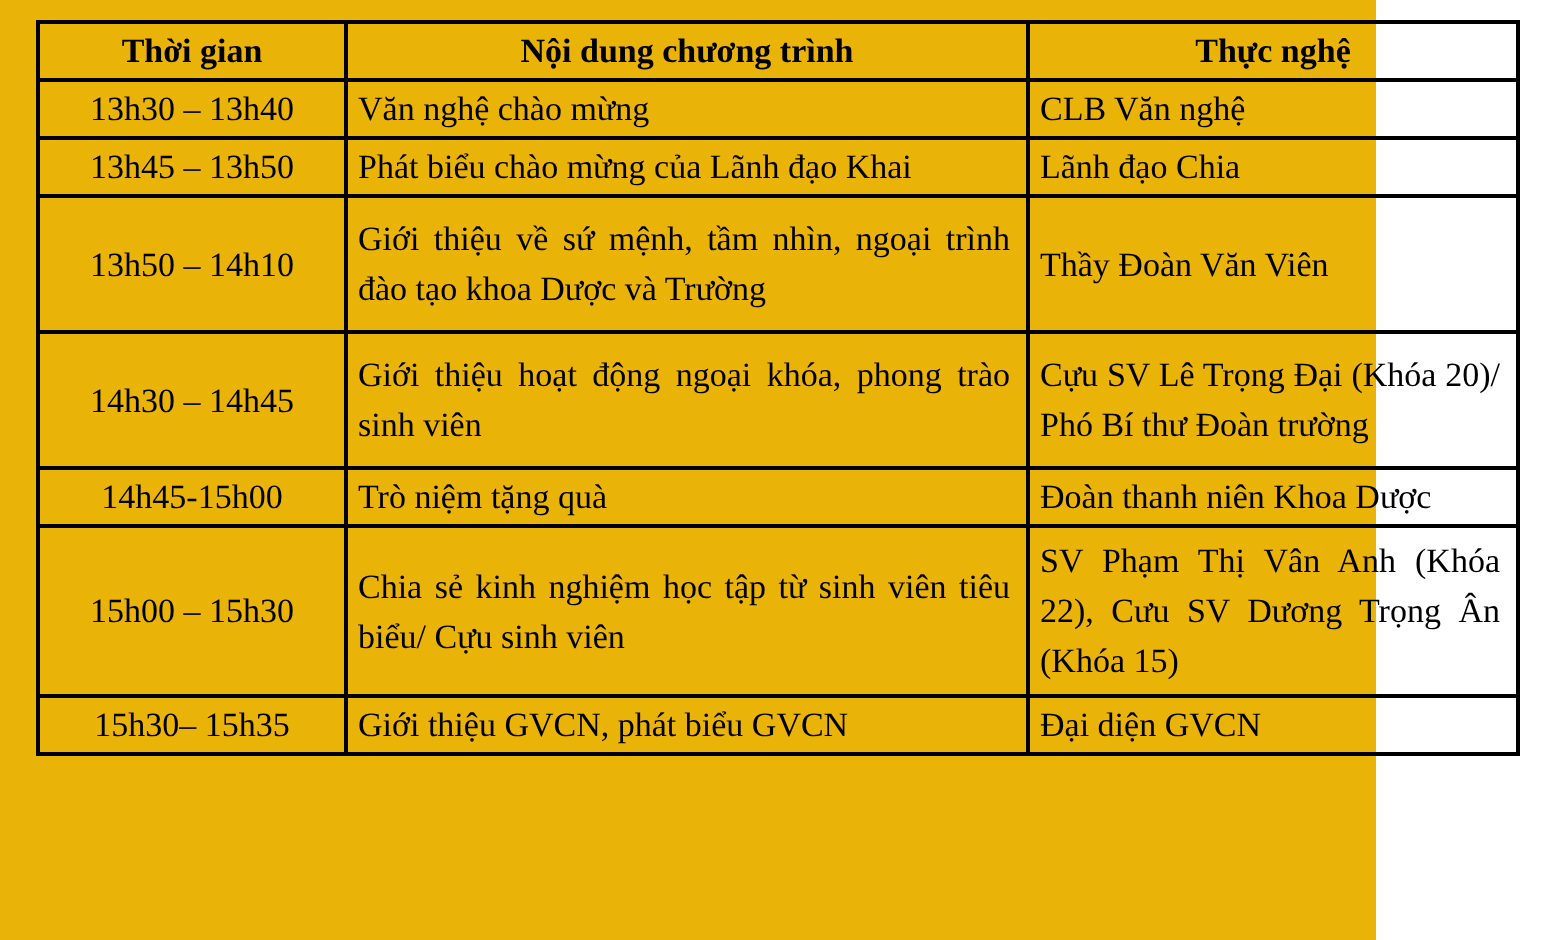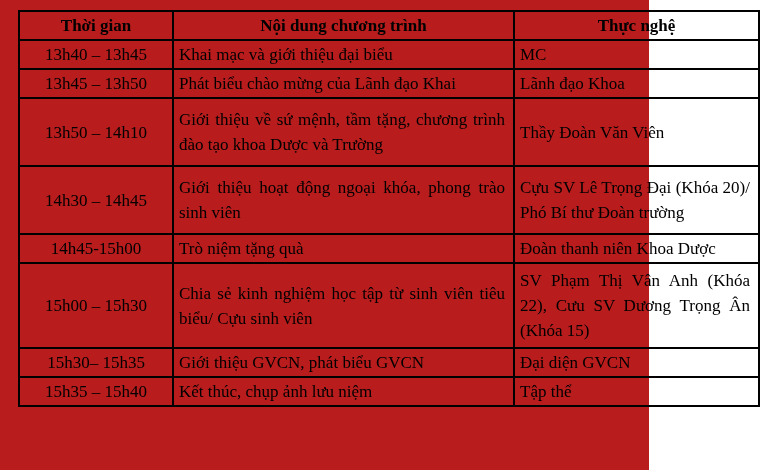--- a/index.html
+++ b/index.html
@@ -9,21 +9,22 @@
     width: 773px;
     height: 470px;
     overflow: hidden;
     font-family: "Liberation Serif", "DejaVu Serif", serif;
     color: #000000;
   }
   .page {
     position: relative;
     width: 649px;
     height: 470px;
-    background: #b91c1c;
+    background: #eab308;
+    padding-left: 39px;
   }
   table.schedule {
     position: absolute;
     left: 18px;
     top: 10px;
     width: 740px;
     border-collapse: collapse;
     table-layout: fixed;
     font-size: 17px;
   }
@@ -65,33 +66,33 @@
       <col class="c-perf">
     </colgroup>
     <thead>
       <tr>
         <th>Thời gian</th>
         <th>Nội dung chương trình</th>
         <th>Thực nghệ</th>
       </tr>
     </thead>
     <tbody id="schedule-body">
-        <tr style="height: 28px;">
-          <td class="cell-time">13h40 – 13h45</td>
-          <td class="cell-content">Khai mạc và giới thiệu đại biểu</td>
-          <td class="cell-performer">MC</td>
+        <tr style="height: 27px;">
+          <td class="cell-time">13h30 – 13h40</td>
+          <td class="cell-content">Văn nghệ chào mừng</td>
+          <td class="cell-performer">CLB Văn nghệ</td>
         </tr>
         <tr style="height: 27px;">
           <td class="cell-time">13h45 – 13h50</td>
           <td class="cell-content">Phát biểu chào mừng của Lãnh đạo Khai</td>
-          <td class="cell-performer">Lãnh đạo Khoa</td>
+          <td class="cell-performer">Lãnh đạo Chia</td>
         </tr>
         <tr style="height: 68px;">
           <td class="cell-time">13h50 – 14h10</td>
-          <td class="cell-content">Giới thiệu về sứ mệnh, tầm tặng, chương trình đào tạo khoa Dược và Trường</td>
+          <td class="cell-content">Giới thiệu về sứ mệnh, tầm nhìn, ngoại trình đào tạo khoa Dược và Trường</td>
           <td class="cell-performer">Thầy Đoàn Văn Viên</td>
         </tr>
         <tr style="height: 68px;">
           <td class="cell-time">14h30 – 14h45</td>
           <td class="cell-content">Giới thiệu hoạt động ngoại khóa, phong trào sinh viên</td>
           <td class="cell-performer">Cựu SV Lê Trọng Đại (Khóa 20)/ Phó Bí thư Đoàn trường</td>
         </tr>
         <tr style="height: 27px;">
           <td class="cell-time">14h45-15h00</td>
           <td class="cell-content">Trò niệm tặng quà</td>
@@ -100,20 +101,15 @@
         <tr style="height: 85px;">
           <td class="cell-time">15h00 – 15h30</td>
           <td class="cell-content">Chia sẻ kinh nghiệm học tập từ sinh viên tiêu biểu/ Cựu sinh viên</td>
           <td class="cell-performer">SV Phạm Thị Vân Anh (Khóa 22), Cưu SV Dương Trọng Ân (Khóa 15)</td>
         </tr>
         <tr style="height: 27px;">
           <td class="cell-time">15h30– 15h35</td>
           <td class="cell-content">Giới thiệu GVCN, phát biểu GVCN</td>
           <td class="cell-performer">Đại diện GVCN</td>
         </tr>
-        <tr style="height: 28px;">
-          <td class="cell-time">15h35 – 15h40</td>
-          <td class="cell-content">Kết thúc, chụp ảnh lưu niệm</td>
-          <td class="cell-performer">Tập thể</td>
-        </tr>
       </tbody>
   </table>
 </div>
 
 </body></html>

